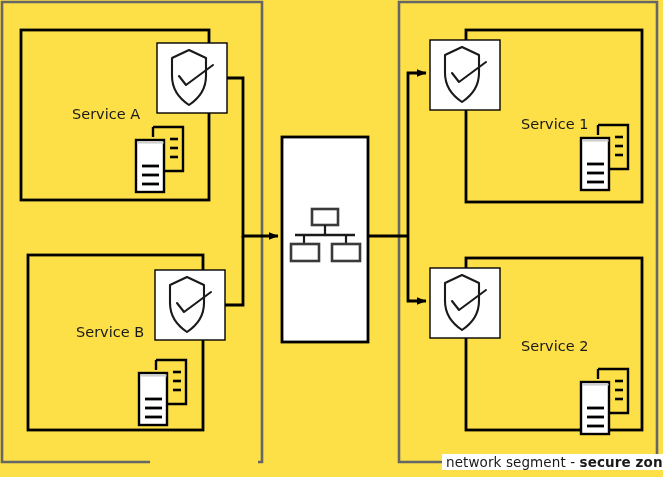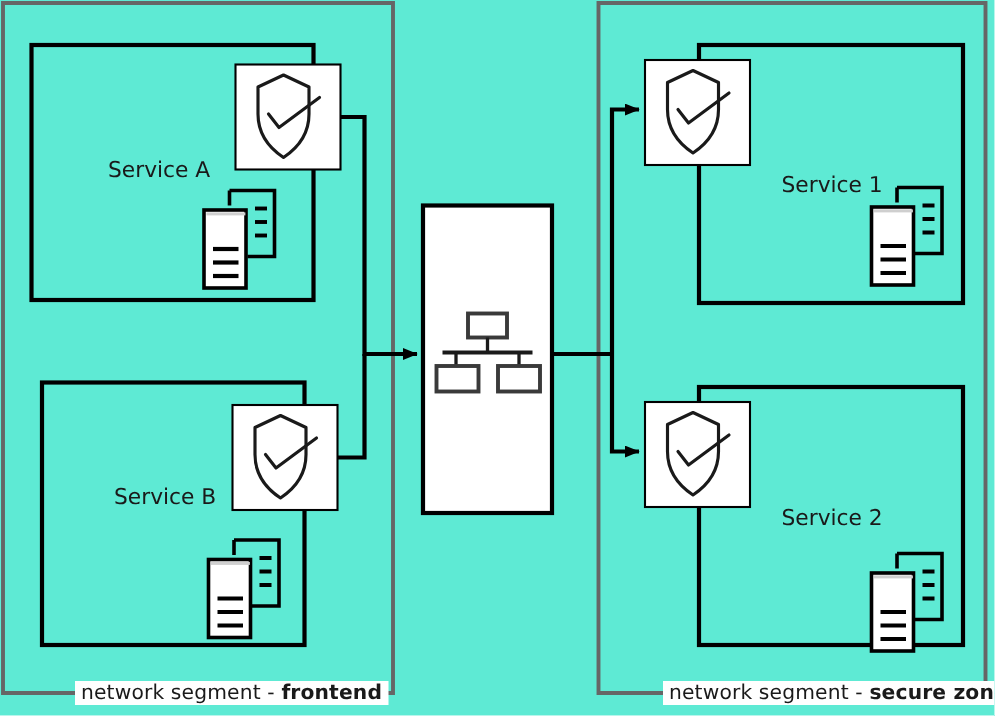--- a/index.html
+++ b/index.html
@@ -7,21 +7,21 @@
     padding: 0;
     background: #ffffff;
   }
   body {
     font-family: "DejaVu Sans", "Liberation Sans", sans-serif;
   }
   #diagram-root {
     position: relative;
     width: 663px;
     height: 477px;
-    background: #5eead4;
+    background: #fde047;
     overflow: hidden;
   }
   #diagram-svg {
     position: absolute;
     left: 0;
     top: 0;
     display: block;
   }
   .seg-label {
     position: absolute;
@@ -161,21 +161,18 @@
   </svg>
 
   <div class="svc-label" style="left:72px; top:106px;">Service A</div>
 
   <div class="svc-label" style="left:76px; top:324px;">Service B</div>
 
   <div class="svc-label" style="left:521px; top:116px;">Service 1</div>
 
   <div class="svc-label" style="left:521px; top:338px;">Service 2</div>
 
-  <div class="seg-label" style="left:50px; top:454px;">
-    <span>network segment - </span><span class="seg-bold">frontend</span>
-  </div>
 
   <div class="seg-label" style="left:442px; top:454px;">
     <span>network segment - </span><span class="seg-bold">secure zone</span>
   </div>
 
 </div>
 
 </body></html>

